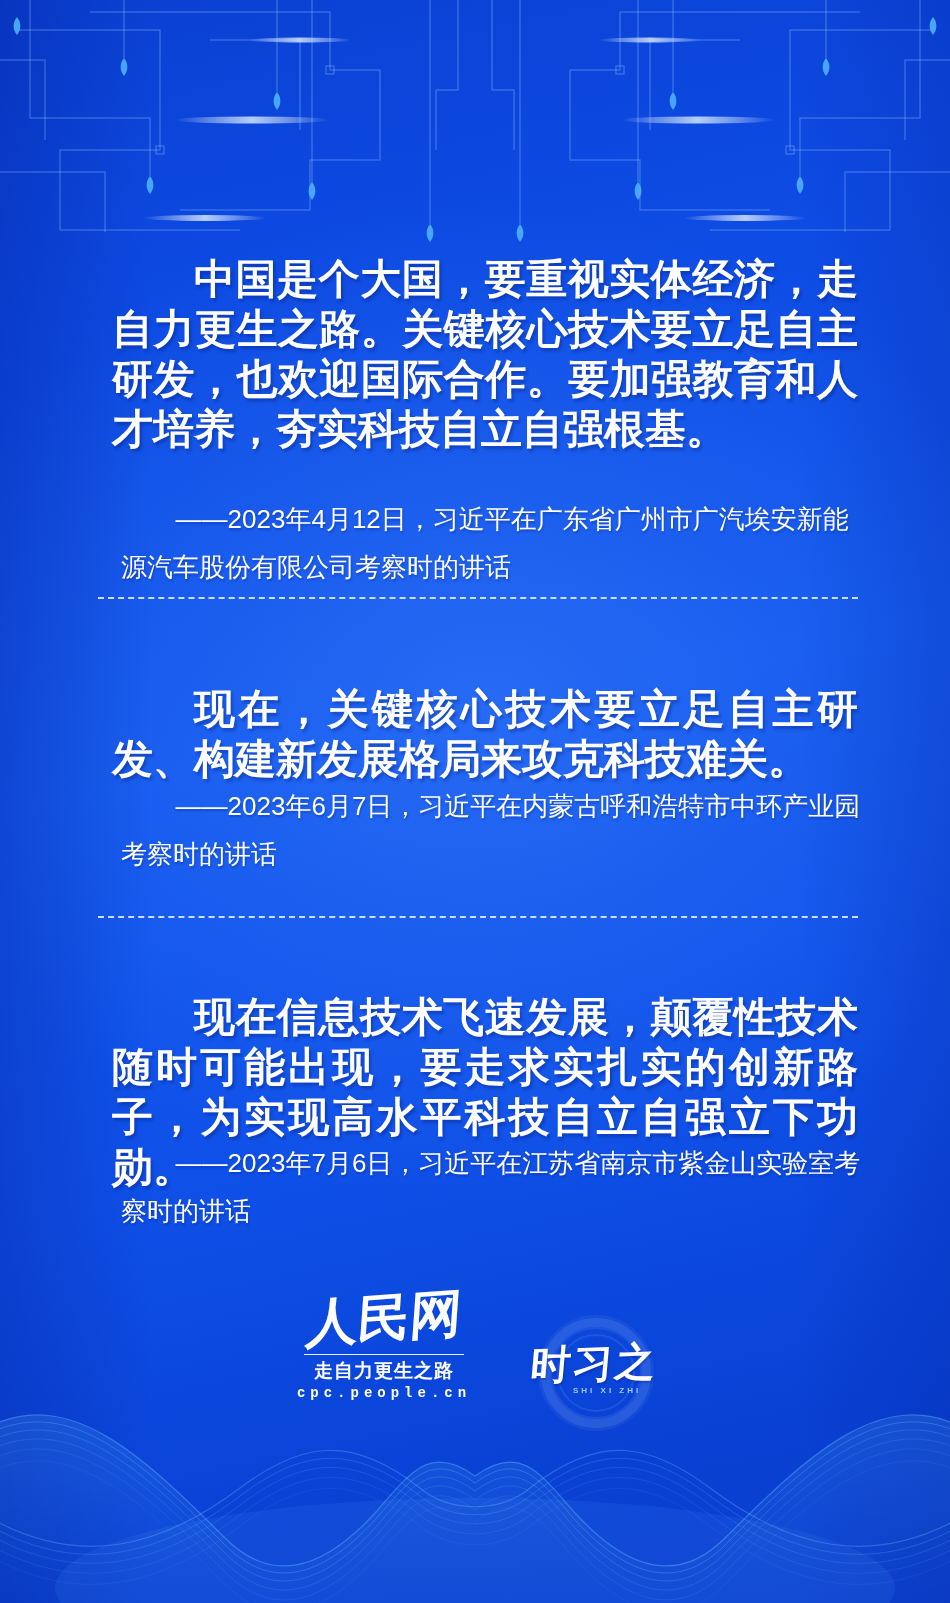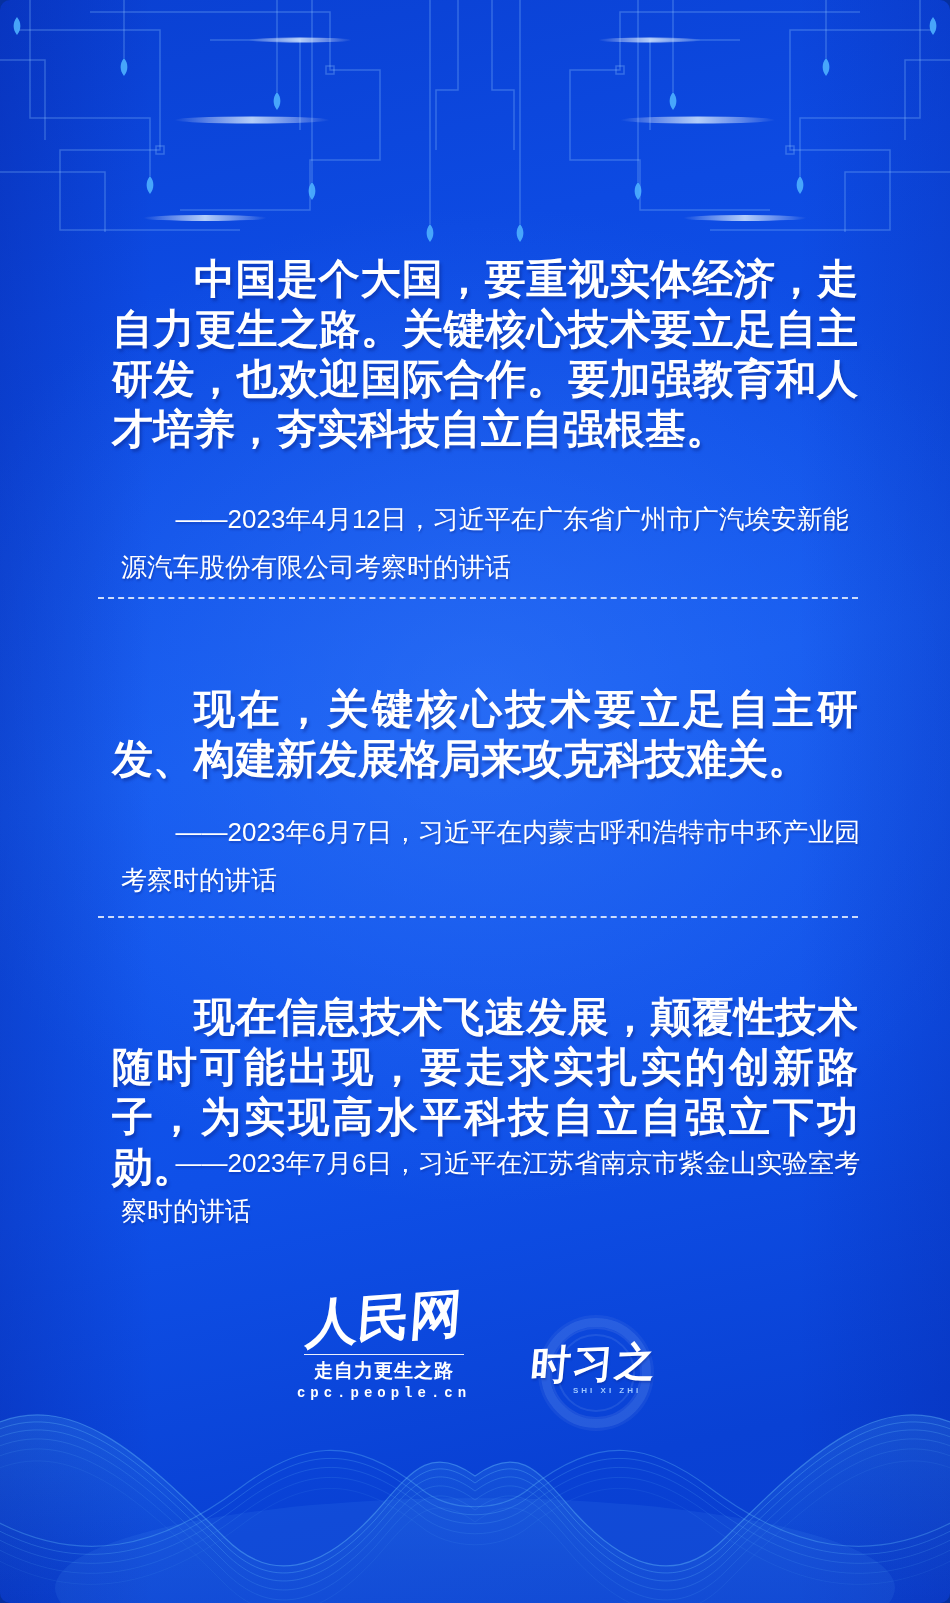--- a/index.html
+++ b/index.html
@@ -6,21 +6,20 @@
   .poster{
     position:relative;
     width:950px;height:1603px;
     overflow:hidden;
     font-family:"Liberation Sans","DejaVu Sans",sans-serif;
     color:#ffffff;
     background:
       linear-gradient(90deg, rgba(4,28,150,.30) 0%, rgba(4,28,150,0) 16%, rgba(4,28,150,0) 84%, rgba(4,28,150,.22) 100%),
       radial-gradient(95% 48% at 51% 44%, rgba(70,136,255,.40) 0%, rgba(70,136,255,0) 65%),
       linear-gradient(168deg, #0a40d2 0%, #0d4ae2 18%, #1157ee 45%, #0f50e8 68%, #0941d4 88%, #0a3ecf 100%);
-    border-radius: 10px;
   }
   .decor{position:absolute;left:0;pointer-events:none;}
   .decor.top{top:0;}
   .decor.bottom{bottom:0;}
 
   .quote{
     position:absolute;left:112px;width:746px;
     font-family:"Liberation Serif","DejaVu Serif",serif;
     font-size:41px;line-height:50px;font-weight:bold;
     text-align:justify;text-indent:2em;letter-spacing:0;
@@ -30,21 +29,21 @@
     position:absolute;left:121px;width:742px;
     font-size:26px;line-height:48px;font-weight:normal;
     text-indent:2.1em;color:#ffffff;
     text-shadow:1px 2px 2px rgba(8,28,120,.30);
   }
   .divider{
     position:absolute;left:98px;width:760px;height:0;
     border-top:2px dashed rgba(236,243,255,.85);
   }
   .q1{top:213px;} .s1{top:469px;} .d1{top:597px;}
-  .q2{top:643px;} .s2{top:767px;margin-top:41px;} .d2{top:916px;}
+  .q2{top:643px;} .s2{top:741px;margin-top:41px;} .d2{top:916px;}
   .q3{top:951px;} .s3{top:1113px;}
 
   .footer{
     position:absolute;top:1288px;left:0;width:950px;height:125px;
     display:flex;justify-content:center;align-items:flex-start;gap:52px;
   }
   .people-block{width:190px;text-align:center;margin-left:10px;}
   .people-script{
     font-size:52px;font-weight:bold;line-height:60px;
     transform:rotate(-4deg) skewX(-8deg);

